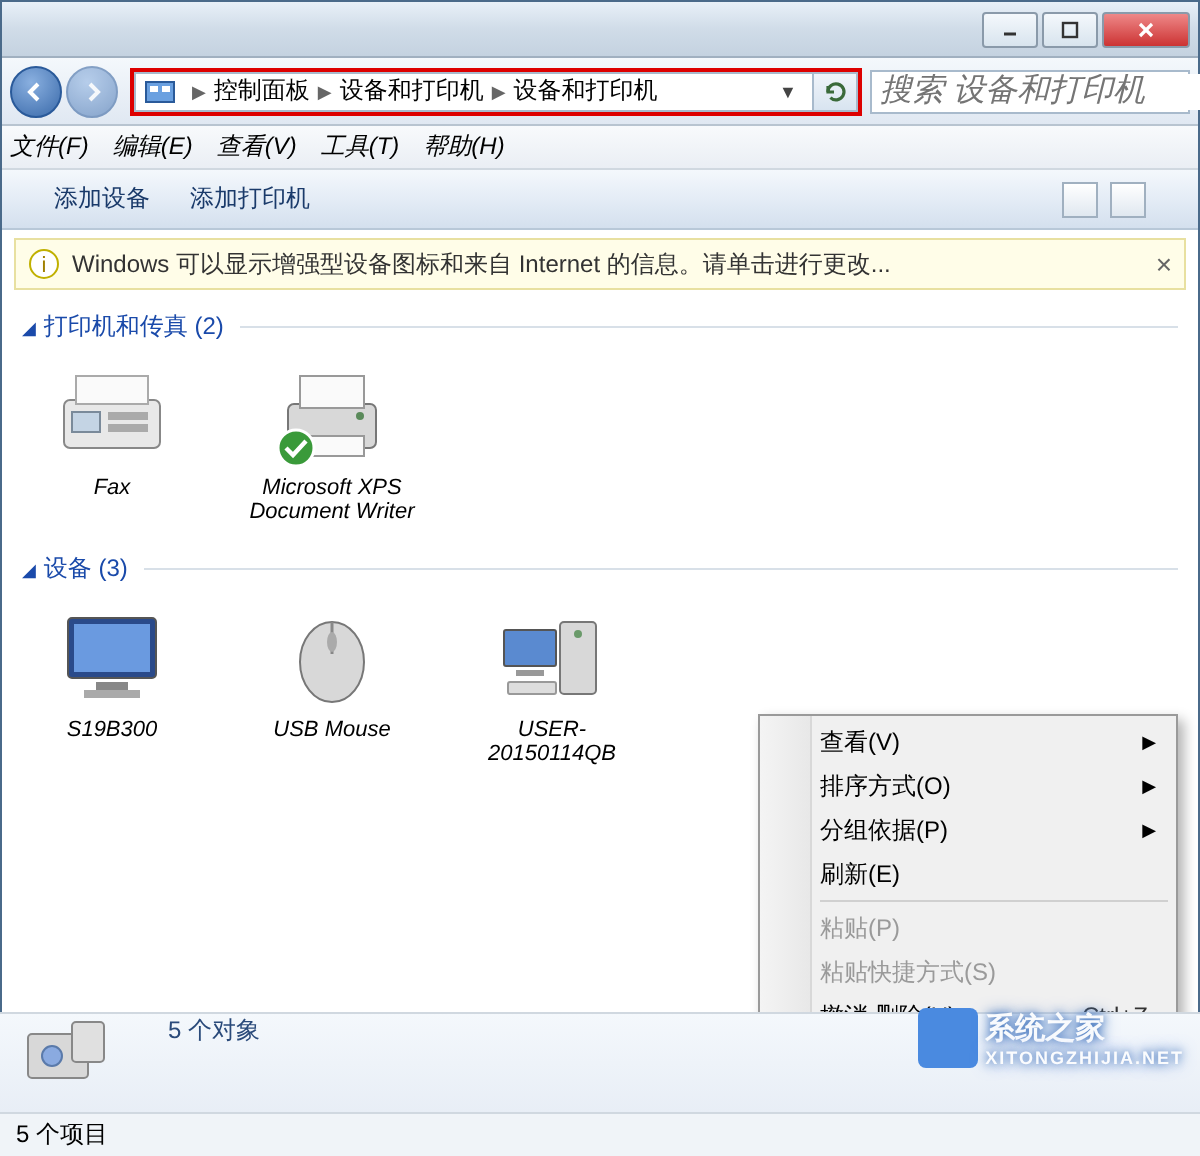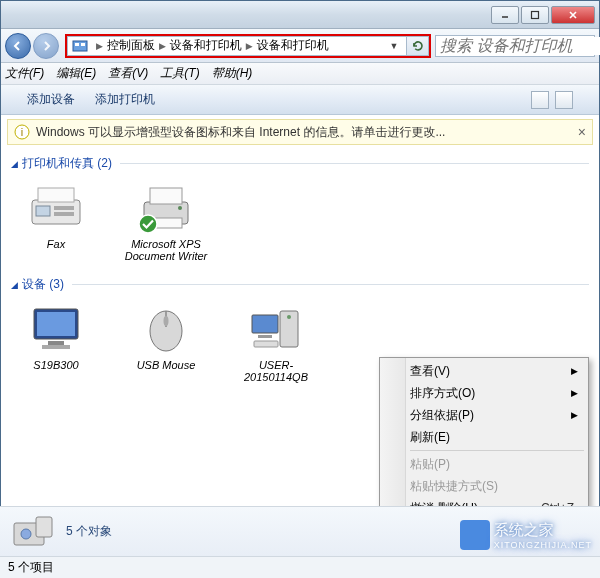--- a/index.html
+++ b/index.html
@@ -53,26 +53,26 @@
 .ctxmenu { position: absolute; right: 10px; top: 210px; width: 210px; background: #f0f0f0; border: 1px solid #9a9a9a; box-shadow: 3px 3px 6px rgba(0,0,0,.3); font-size: 12px; padding: 2px; }
 .ctxmenu .row { height: 22px; display: flex; align-items: center; padding: 0 22px 0 28px; position: relative; cursor: pointer; }
 .ctxmenu .row.disabled { color: #9a9a9a; cursor: default; }
 .ctxmenu .sep { height: 1px; background: #d0d0d0; margin: 2px 2px 2px 28px; }
 .ctxmenu .arrow { position: absolute; right: 8px; font-size: 9px; }
 .ctxmenu .sc { position: absolute; right: 12px; color: #333; }
 .ctxmenu .leftbar { position: absolute; left: 0; top: 0; bottom: 0; width: 26px; background: linear-gradient(to right, #f4f4f4, #e8e8e8); border-right: 1px solid #d8d8d8; }
 .ctxmenu .hl { border: 2px solid #d00; padding: 0 20px 0 26px; }
 .ctxmenu .ico16 { position: absolute; left: 4px; width: 16px; height: 16px; }
 
-.detailsbar { position: absolute; bottom: 22px; left: 0; right: 0; height: 50px; border-top: 1px solid #d0d8e0; background: linear-gradient(to bottom, #f4f8fc, #e8eef6); display: flex; align-items: center; padding: 0 12px; font-size: 12px; color: #2a4a7a; }
+.detailsbar { position: absolute; bottom: 22px; left: 0; right: 0; height: 50px; border-top: 1px solid #d0d8e0; background: linear-gradient(to bottom, #f4f8fc, #e8eef6); display: flex; padding: 0 12px; font-size: 12px; color: #2a4a7a; gap: 18px; }
 .detailsbar .thumb { width: 44px; height: 38px; margin-right: 10px; }
 
 .statusbar { position: absolute; bottom: 0; left: 0; right: 0; height: 22px; border-top: 1px solid #d0d8e0; background: #f0f4f8; font-size: 12px; padding: 2px 8px; display: flex; align-items: center; }
 
-.watermark { position: absolute; right: 8px; bottom: 28px; font-size: 15px; color: rgba(255,255,255,.95); text-shadow: 0 0 4px #4a7ac0, 0 0 8px #4a7ac0; font-weight: normal; display: flex; align-items: center; gap: 4px; justify-content: flex-end; }
+.watermark { position: absolute; right: 8px; bottom: 44px; font-size: 15px; color: rgba(255,255,255,.95); text-shadow: 0 0 4px #4a7ac0, 0 0 8px #4a7ac0; font-weight: bold; display: flex; align-items: center; gap: 4px; justify-content: flex-end; }
 .watermark .logo { width: 30px; height: 30px; background: #4a8ae0; border-radius: 4px; }
 .watermark .sub { font-size: 9px; display: block; letter-spacing: 1px; }
 </style>
 </head>
 <body>
 
 <div class="window">
 
   <div class="titlebar">
     <div class="win-btns">

